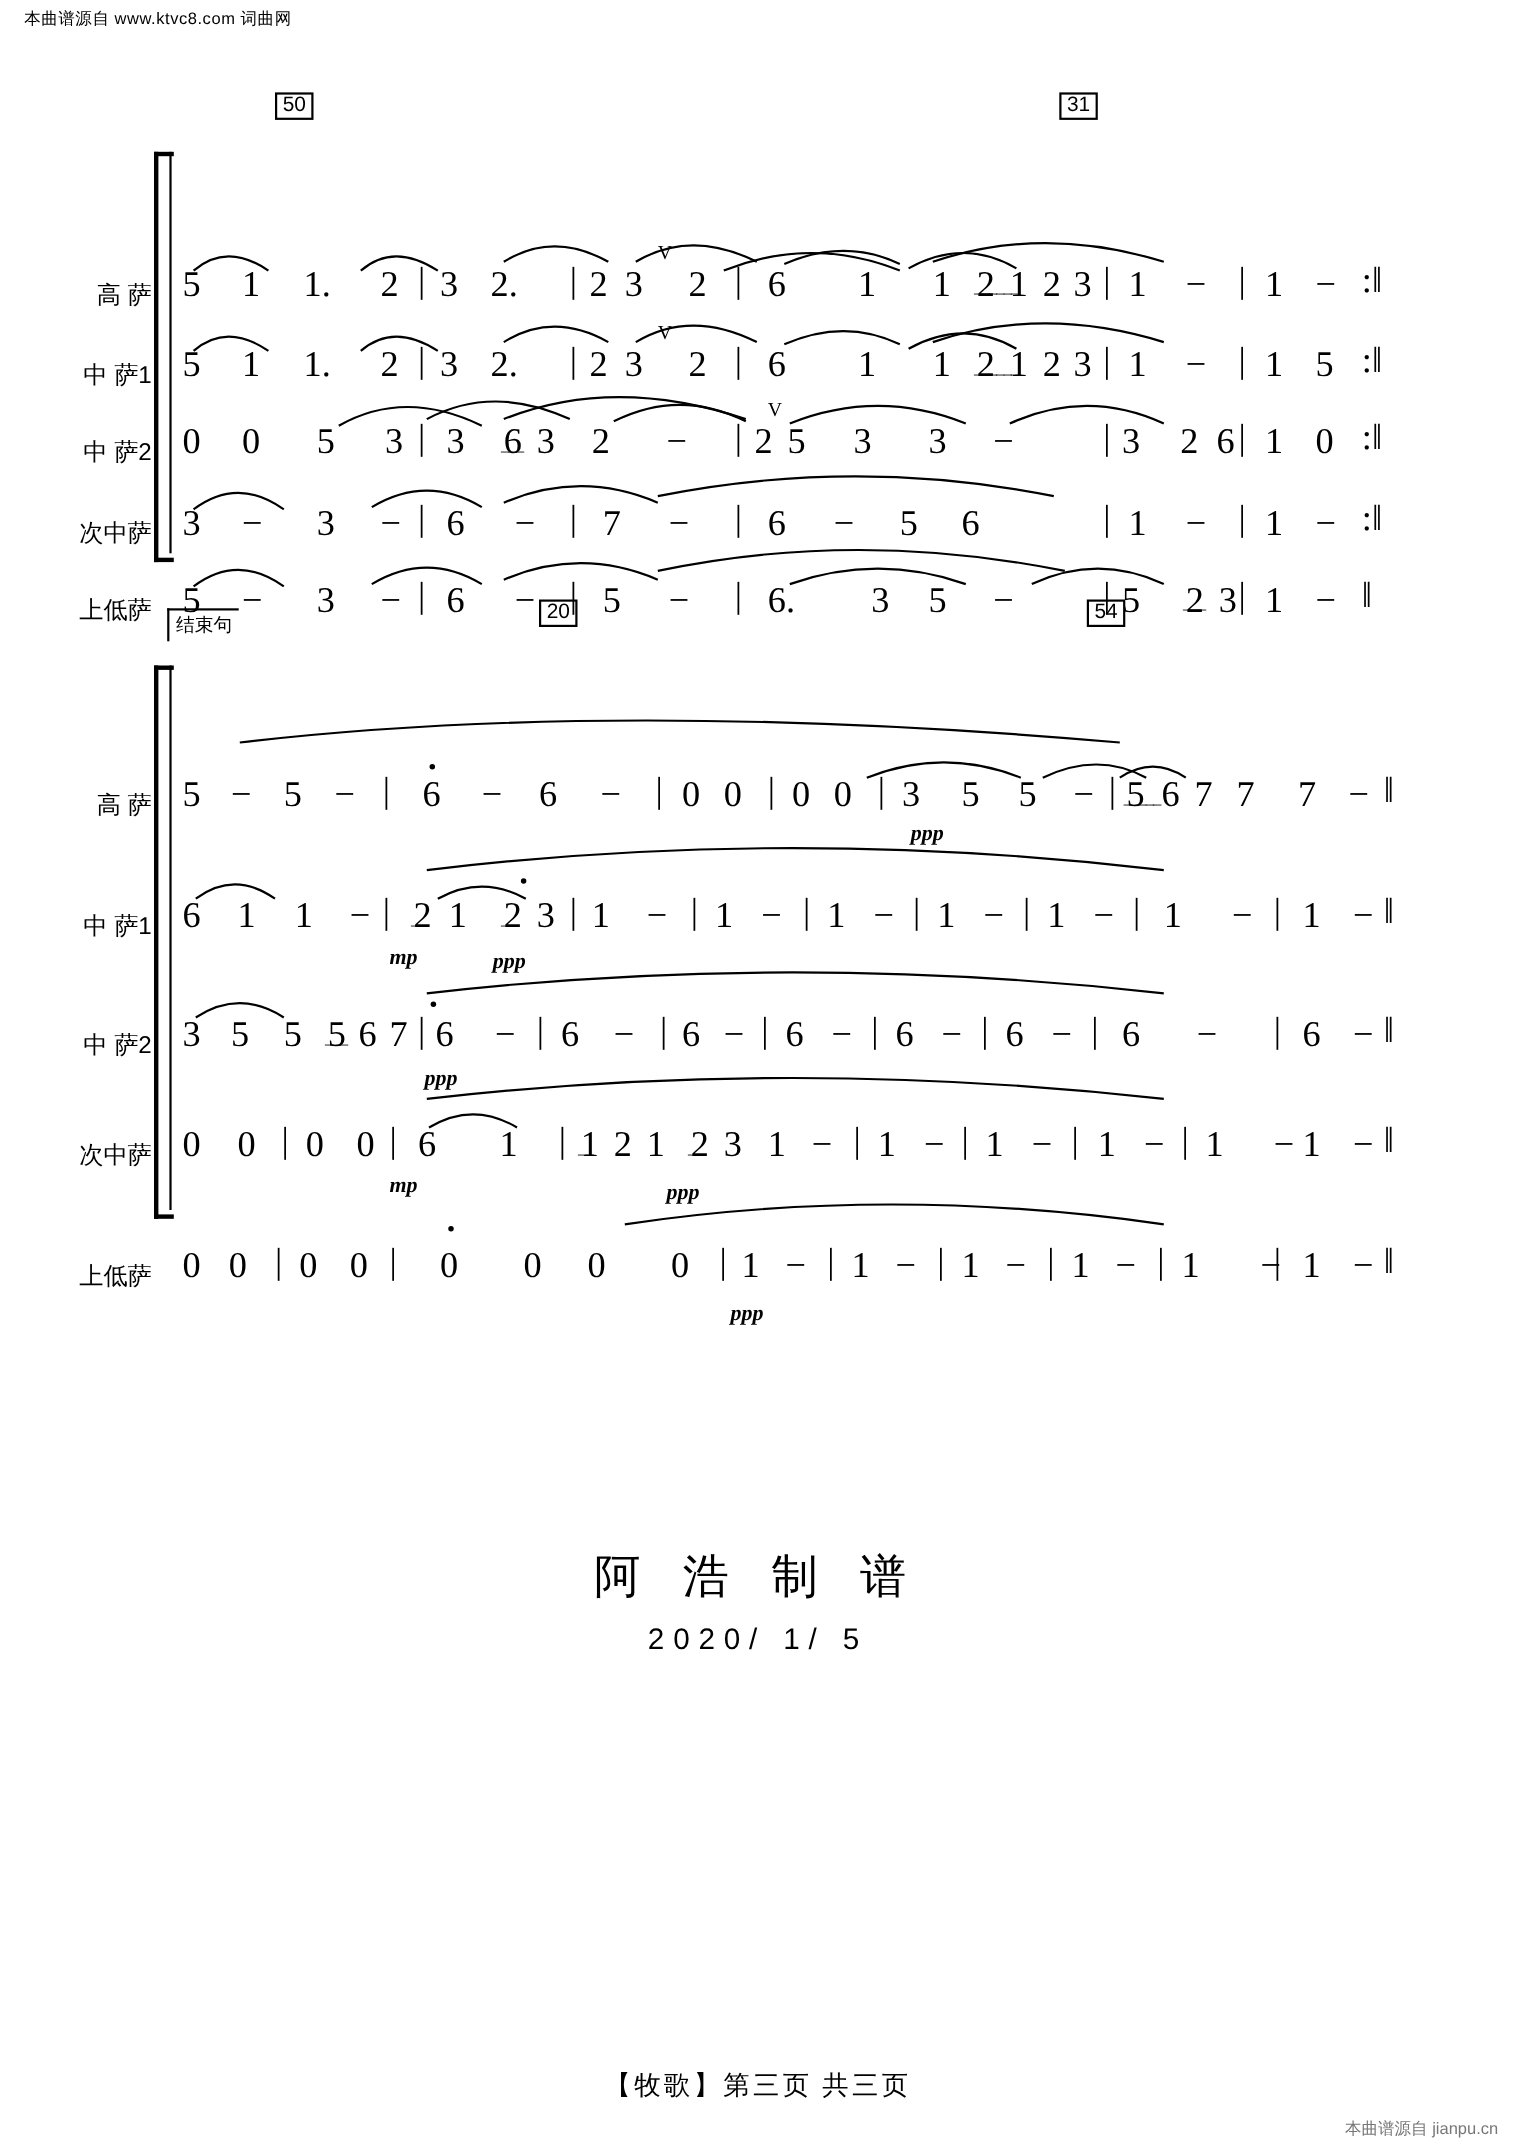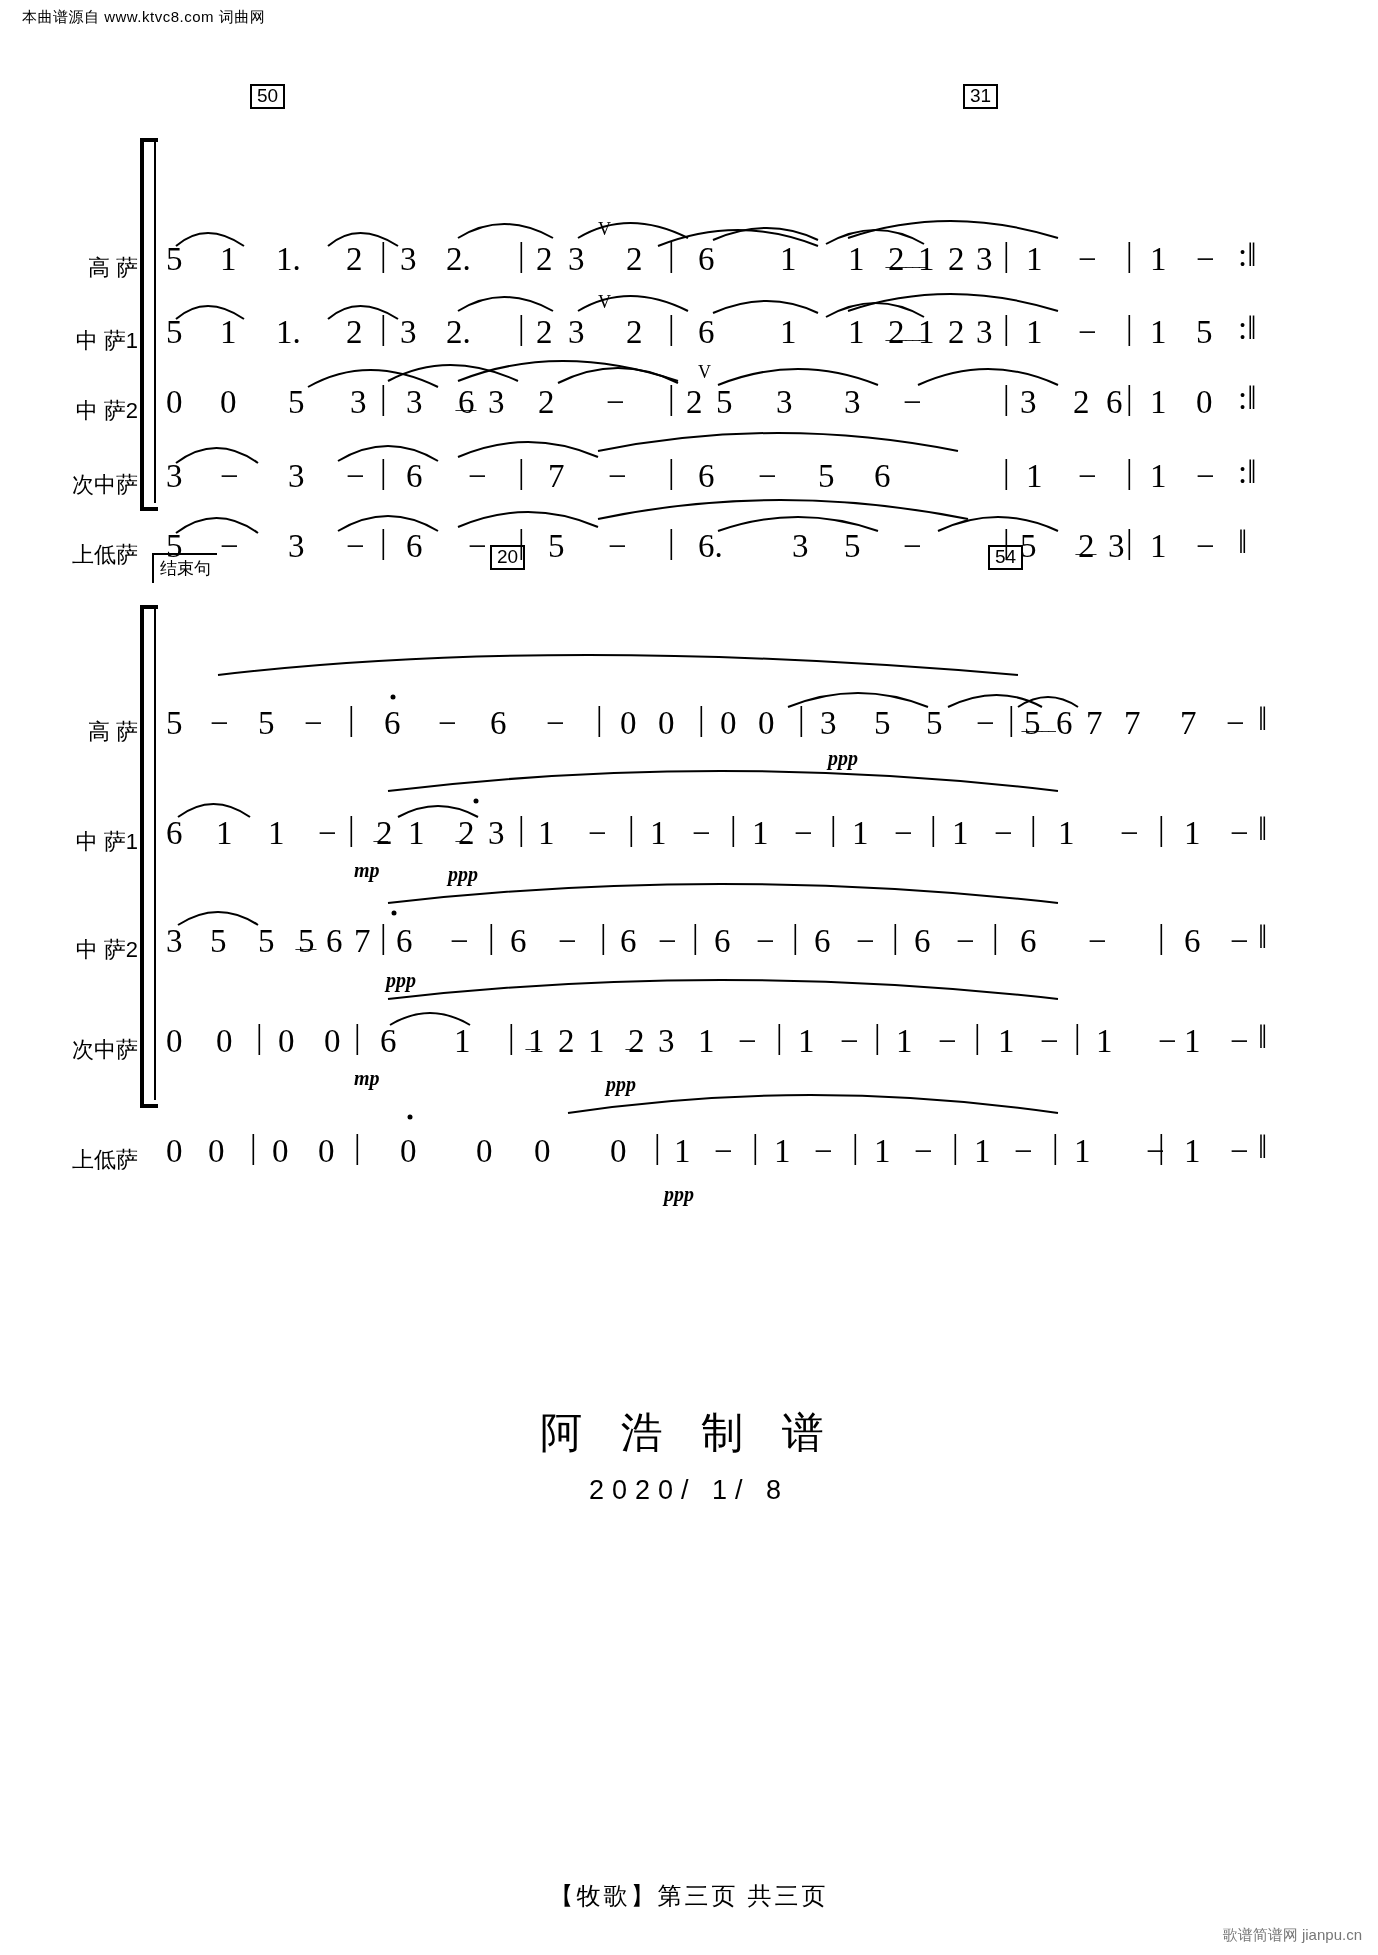--- a/index.html
+++ b/index.html
@@ -543,15 +543,15 @@
     <span class="n" style="left:988px;top:0;">−</span>
     <span class="n" style="left:1000px;top:-4px;">|</span>
     <span class="n" style="left:1026px;top:0;">1</span>
     <span class="n" style="left:1072px;top:0;">−</span>
     <span class="n" style="left:1100px;top:-4px;">‖</span>
     <span class="dyn" style="left:506px; top:48px;">ppp</span>
   </div>
 </div>
 
 <div class="credit" id="composer">阿 浩 制 谱</div>
-<div class="credit" id="credit-date">2020/ 1/ 8</div>
+<div class="credit" id="credit-date">2020/ 1/ 5</div>
 <div class="credit" id="footer-page">【牧歌】第三页   共三页</div>
-<div class="watermark">歌谱简谱网 jianpu.cn</div>
+<div class="watermark">本曲谱源自 jianpu.cn</div>
 
 </body></html>

